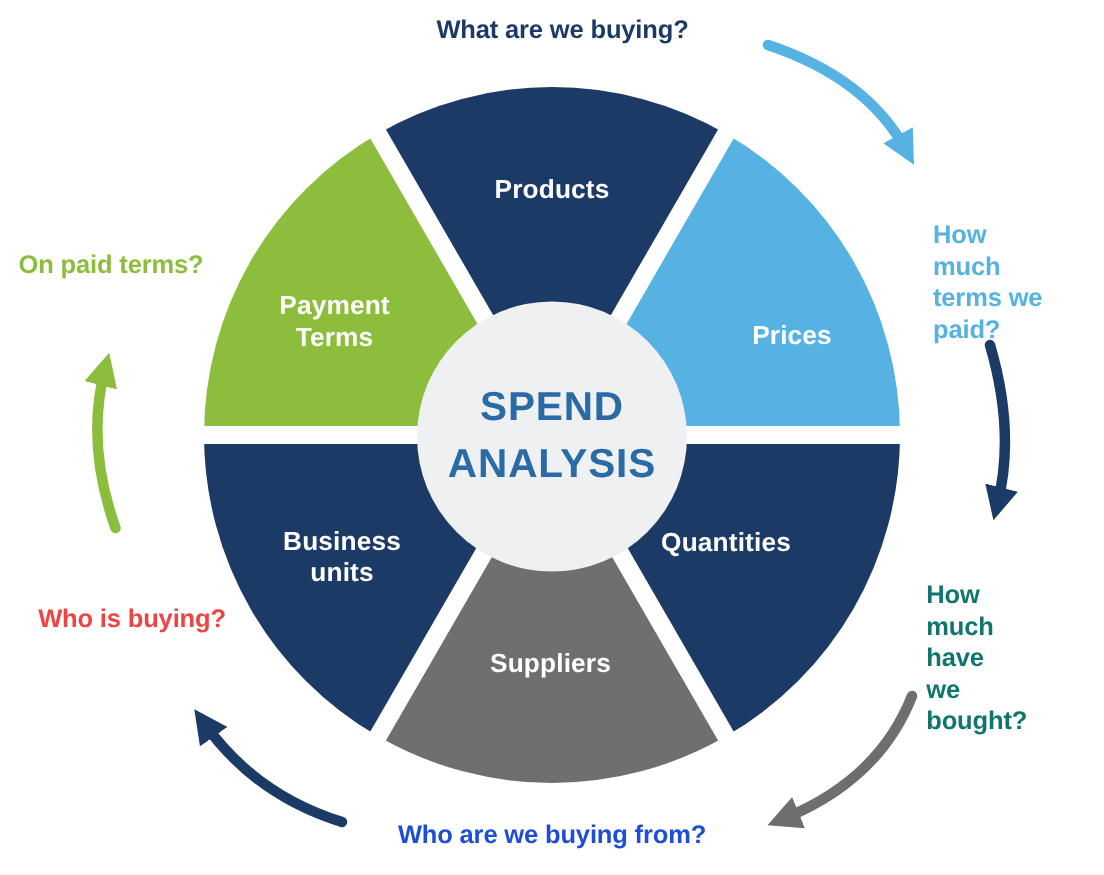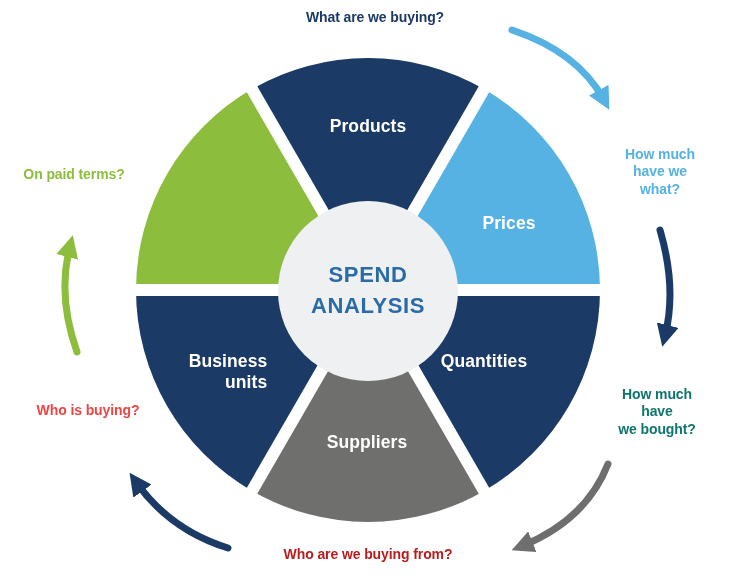--- a/index.html
+++ b/index.html
@@ -8,46 +8,46 @@
     position: relative;
     width: 736px;
     height: 583px;
     background: #ffffff;
     overflow: hidden;
   }
   .wheel-svg { position: absolute; left: 0; top: 0; }
   .label {
     position: absolute;
     transform: translateX(-50%);
-    text-align: center;
+    text-align: left;
     font-weight: bold;
-    font-size: 14px;
+    font-size: 17px;
     line-height: 1.24;
     white-space: pre-line;
     letter-spacing: -0.1px;
   }
   .seg-label {
     position: absolute;
     transform: translate(-50%, -50%);
-    text-align: right;
+    text-align: center;
     font-weight: bold;
     font-size: 17.5px;
     line-height: 1.22;
     color: #ffffff;
     white-space: pre-line;
     letter-spacing: 0.1px;
   }
   .center-label {
     position: absolute;
     left: 368px;
     top: 291px;
     transform: translate(-50%, -50%);
     text-align: center;
     font-weight: bold;
-    font-size: 22px;
+    font-size: 27px;
     line-height: 1.4;
     white-space: pre-line;
     letter-spacing: 0.6px;
   }
 </style>
 </head>
 <body>
 
 <div class="stage">
 
@@ -86,31 +86,33 @@
     <circle cx="368" cy="291" r="90" fill="#eef0f1"></circle>
 
     <path d="M512 30 Q578 52 604 100" fill="none" stroke-width="7" stroke-linecap="round" marker-end="url(#ah-blue)" stroke="#55b2e2"></path>
     <path d="M660 230 Q677 288 665 336" fill="none" stroke-width="7" stroke-linecap="round" marker-end="url(#ah-navy)" stroke="#1b3a66"></path>
     <path d="M608 464 Q586 520 522 546" fill="none" stroke-width="7" stroke-linecap="round" marker-end="url(#ah-gray)" stroke="#6d6e6d"></path>
     <path d="M228 548 Q170 530 136 482" fill="none" stroke-width="7" stroke-linecap="round" marker-end="url(#ah-navy)" stroke="#1b3a66"></path>
     <path d="M77 352 Q57 296 70 246" fill="none" stroke-width="7" stroke-linecap="round" marker-end="url(#ah-green)" stroke="#8cbd3d"></path>
   </svg>
 
   <div class="seg-label" style="left:368px; top:127px;">Products</div>
-  <div class="seg-label" style="left:509px; top:224px;">Prices</div>
+  <div class="seg-label" style="left:528px; top:224px;">Prices</div>
   <div class="seg-label" style="left:484px; top:362px;">Quantities</div>
   <div class="seg-label" style="left:228px; top:372px;">Business
 units</div>
   <div class="seg-label" style="left:367px; top:443px;">Suppliers</div>
+  <div class="seg-label" style="left:223px; top:215px;">Payment
+Terms</div>
 
   <div class="center-label" style="color: rgb(42, 107, 166);">SPEND
 ANALYSIS</div>
 
   <div class="label" style="left: 375px; top: 9px; color: rgb(27, 58, 102);">What are we buying?</div>
   <div class="label" style="left: 660px; top: 146px; color: rgb(85, 178, 226);">How much
-have we what?</div>
+terms we paid?</div>
   <div class="label" style="left: 657px; top: 386px; color: #0f766e;">How much have
 we bought?</div>
-  <div class="label" style="left: 368px; top: 546px; color: #b91c1c;">Who are we buying from?</div>
+  <div class="label" style="left: 368px; top: 546px; color: #1d4ed8;">Who are we buying from?</div>
   <div class="label" style="left: 88px; top: 402px; color: #ef4444;">Who is buying?</div>
   <div class="label" style="left: 74px; top: 166px; color: rgb(140, 189, 61);">On paid terms?</div>
 
 </div>
 
 </body></html>

